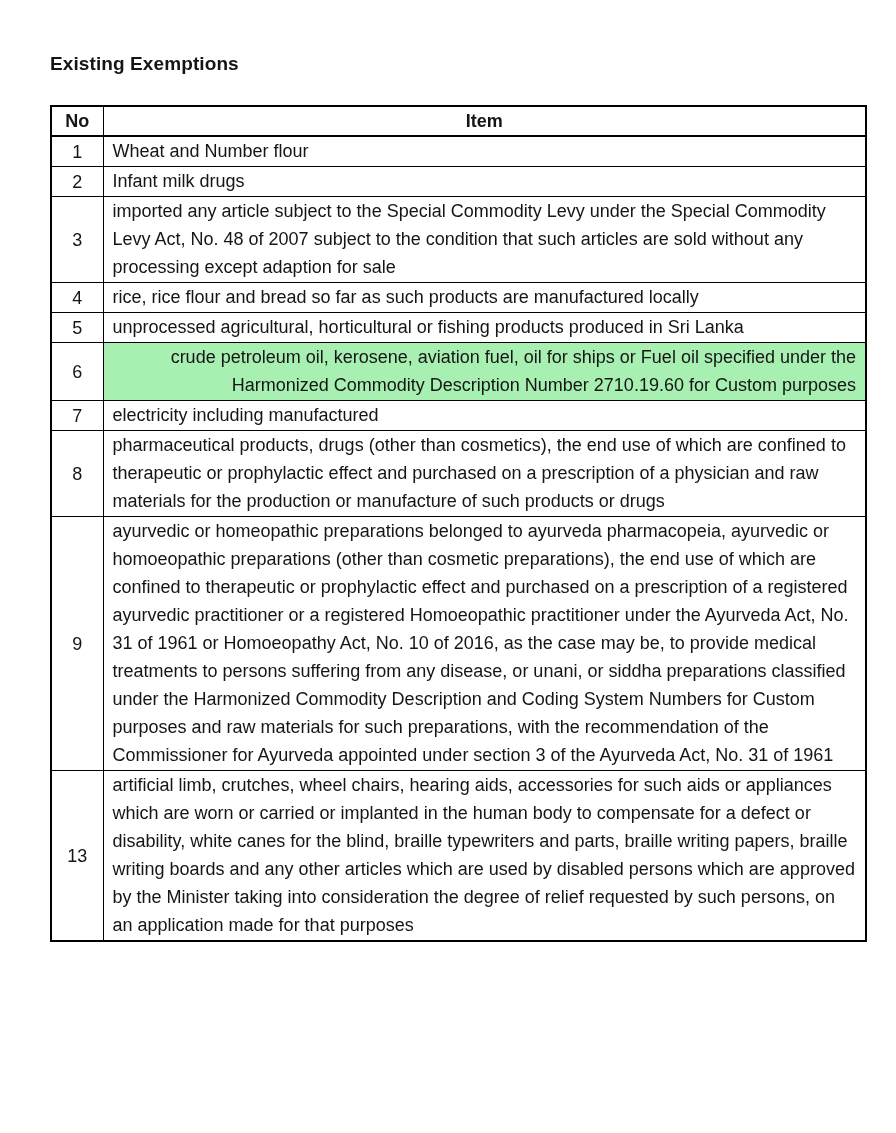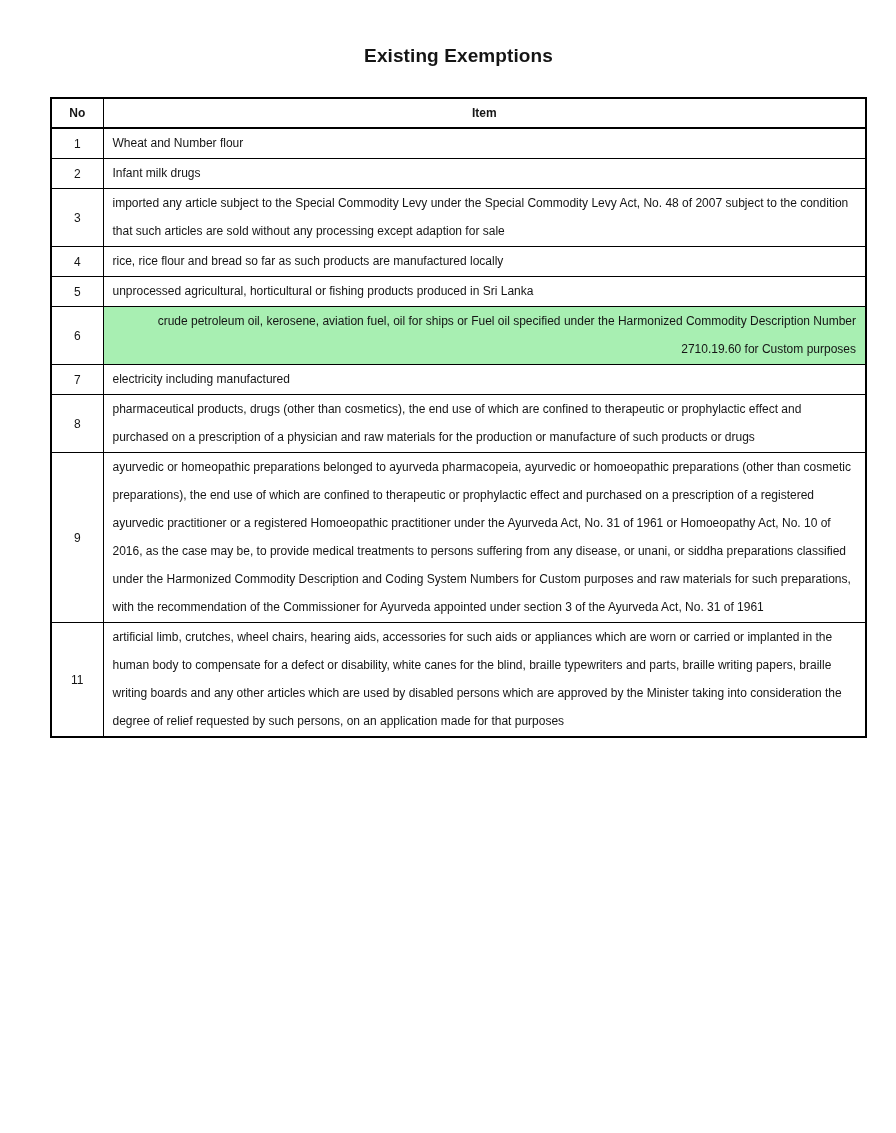--- a/index.html
+++ b/index.html
@@ -8,40 +8,40 @@
     background: #ffffff;
   }
   body {
     width: 896px;
     height: 1133px;
     font-family: "Liberation Sans", sans-serif;
     color: #151515;
     overflow: hidden;
   }
   .doc-title {
-    margin: 0;
+    margin: 8px;
     padding-top: 45px;
     margin-left: 50px;
     width: 817px;
-    text-align: center;
+    text-align: left;
     font-size: 19px;
     font-weight: bold;
     letter-spacing: 0.1px;
   }
   table.exemptions {
     margin: 30px 0 0 50px;
     width: 817px;
     border-collapse: collapse;
     table-layout: fixed;
     border: 2px solid #000;
   }
   col.col-no { width: 52px; }
   th, td {
     border: 1px solid #000;
-    font-size: 12px;
+    font-size: 18px;
     line-height: 28px;
     vertical-align: middle;
   }
   thead th {
     border-bottom: 2px solid #000;
     font-weight: bold;
     text-align: center;
     padding: 0;
     height: 28px;
   }
@@ -114,17 +114,17 @@
     <td class="cell-no">8</td>
     <td class="cell-item">pharmaceutical products, drugs (other than cosmetics), the end use of which are confined to therapeutic or prophylactic effect and purchased on a prescription of a physician and raw materials for the production or manufacture of such products or drugs</td>
   </tr>
 
   <tr>
     <td class="cell-no">9</td>
     <td class="cell-item">ayurvedic or homeopathic preparations belonged to ayurveda pharmacopeia, ayurvedic or homoeopathic preparations (other than cosmetic preparations), the end use of which are confined to therapeutic or prophylactic effect and purchased on a prescription of a registered ayurvedic practitioner or a registered Homoeopathic practitioner under the Ayurveda Act, No. 31 of 1961 or Homoeopathy Act, No. 10 of 2016, as the case may be, to provide medical treatments to persons suffering from any disease, or unani, or siddha preparations classified under the Harmonized Commodity Description and Coding System Numbers for Custom purposes and raw materials for such preparations, with the recommendation of the Commissioner for Ayurveda appointed under section 3 of the Ayurveda Act, No. 31 of 1961</td>
   </tr>
 
   <tr>
-    <td class="cell-no">11</td>
+    <td class="cell-no">13</td>
     <td class="cell-item">artificial limb, crutches, wheel chairs, hearing aids, accessories for such aids or appliances which are worn or carried or implanted in the human body to compensate for a defect or disability, white canes for the blind, braille typewriters and parts, braille writing papers, braille writing boards and any other articles which are used by disabled persons which are approved by the Minister taking into consideration the degree of relief requested by such persons, on an application made for that purposes</td>
   </tr>
 </tbody>
 </table>
 
 </body></html>

